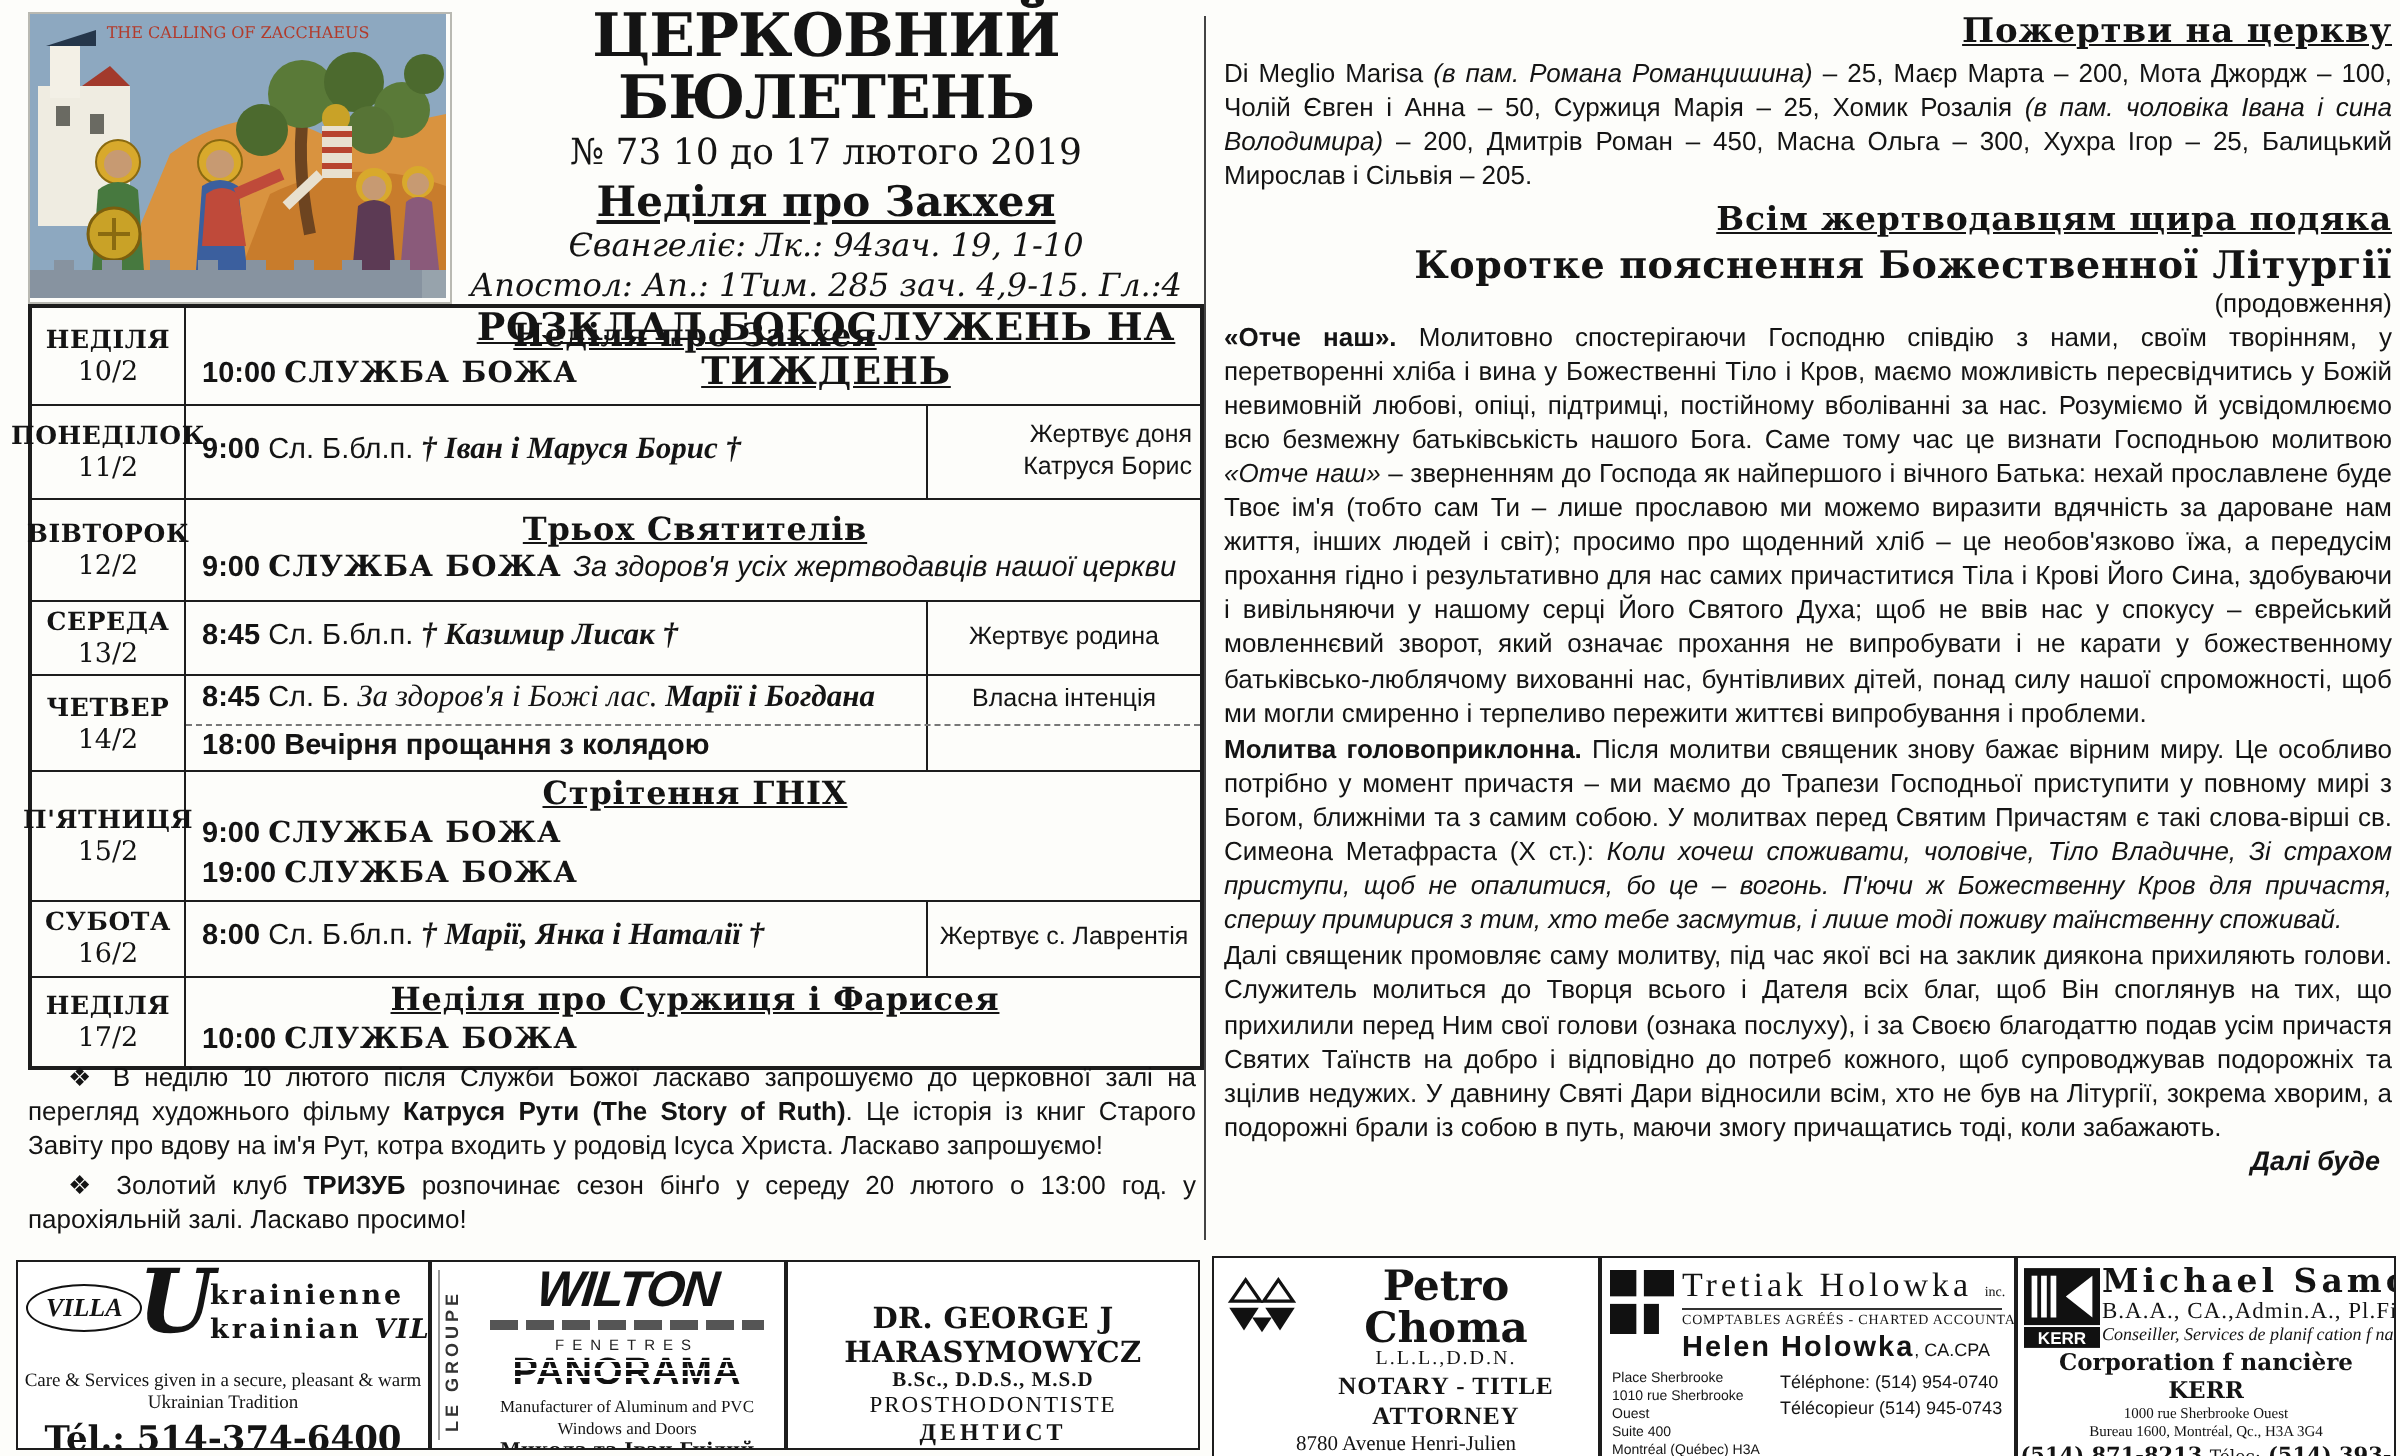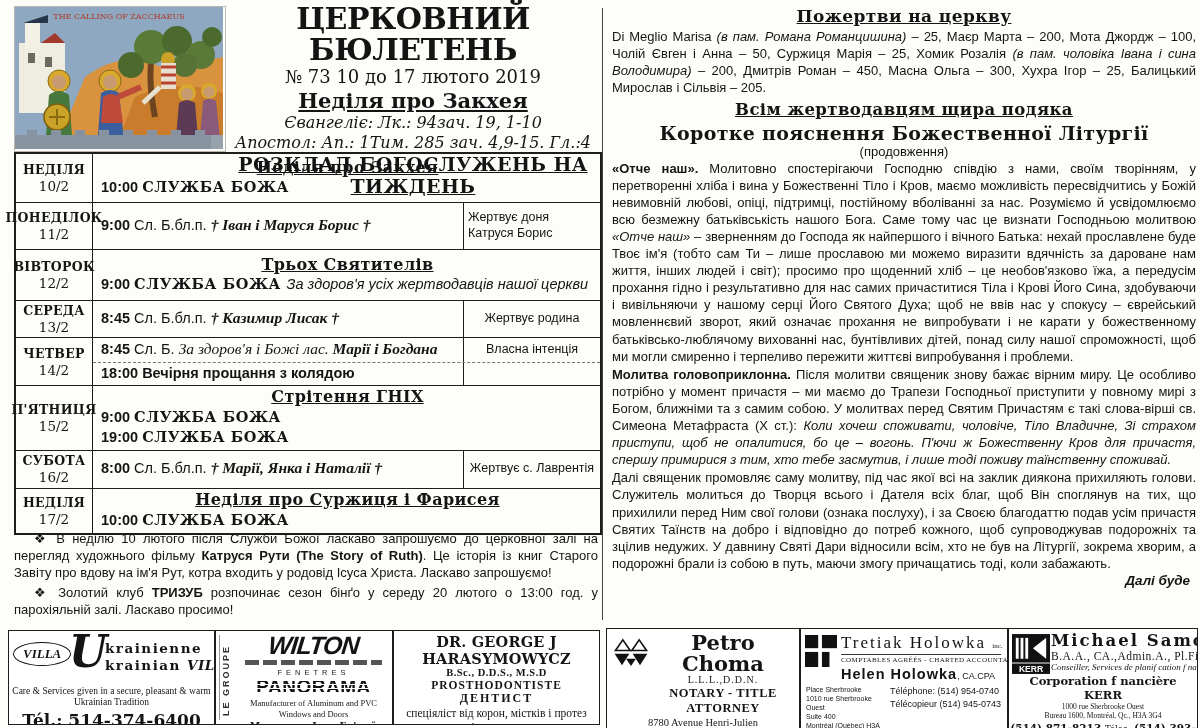--- a/index.html
+++ b/index.html
@@ -23,41 +23,41 @@
   
   #schedule{position:absolute;left:14px;top:152px;width:584px;border:2px solid #1d1d1d;}
   .srow{display:flex;border-top:1.5px solid #1d1d1d;}
   .srow:first-child{border-top:none;}
   .day-cell{width:76px;flex:0 0 76px;border-right:1.5px solid #1d1d1d;display:flex;flex-direction:column;
             align-items:center;justify-content:center;text-align:center;padding:2px 0;}
   .day-name{font-family:"DejaVu Serif",serif;font-weight:700;font-size:12.5px;letter-spacing:.3px;}
   .day-date{font-family:"DejaVu Serif",serif;font-size:13.5px;margin-top:1px;}
   .content-cell{flex:1;display:flex;flex-direction:column;justify-content:center;padding:1px 6px 2px 8px;}
   .note-cell{width:128px;flex:0 0 128px;border-left:1.5px solid #1d1d1d;display:flex;align-items:center;
-             justify-content:center;text-align:left;font-size:12.5px;line-height:1.25;padding:2px 4px;}
+             justify-content:center;text-align:right;font-size:12.5px;line-height:1.25;padding:2px 4px;}
   .feast{text-align:center;font-family:"DejaVu Serif",serif;font-weight:700;font-size:16px;
          text-decoration:underline;letter-spacing:.4px;line-height:1.2;}
   .line{font-size:14.5px;line-height:1.35;}
   .line .seg-f{font-size:14.5px;}
   .rp{flex:1;display:flex;flex-direction:column;}
   .subrow{display:flex;flex:1;}
   .subrow + .subrow{border-top:1.5px dashed #777;}
 
   
   #announcements{position:absolute;left:14px;top:528px;width:584px;}
   .ann-title{text-align:center;font-family:"DejaVu Serif",serif;font-weight:700;font-size:16.5px;
              text-decoration:underline;letter-spacing:.5px;}
   .ann-item{font-size:13px;line-height:1.3;text-align:justify;text-indent:20px;margin-top:3px;}
 
   
   #divider{position:absolute;left:602px;top:8px;height:612px;border-left:1.5px solid #444;}
 
   
   #right-page{position:absolute;left:612px;top:6px;width:584px;}
-  .r-center{text-align:center;}
+  .r-center{text-align:right;}
   .don-title{font-size:17px;text-decoration:underline;letter-spacing:.4px;}
   .don-text{font-size:13px;line-height:1.32;text-align:justify;margin-top:2px;}
   .thanks{font-size:16.5px;text-decoration:underline;letter-spacing:.4px;margin-top:3px;}
   .lit-title{font-size:19px;letter-spacing:.3px;margin-top:3px;}
   .lit-sub{font-size:13px;margin-top:0px;}
   .r-par{font-size:13px;line-height:1.315;text-align:justify;margin-top:1px;}
   .continued{font-size:13.5px;font-weight:700;font-style:italic;text-align:right;padding-right:6px;margin-top:1px;}
 
   
   .ad{box-sizing:border-box;background:#fff;border:1.6px solid #1d1d1d;overflow:hidden;position:relative;}
@@ -86,24 +86,24 @@
                 font-family:"Liberation Sans",sans-serif;transform:skewX(-6deg);}
   .wilton-sub{height:5px;margin:2px 8px 3px 8px;background:repeating-linear-gradient(90deg,#555 0 14px,transparent 14px 18px);}
   .wilton-fen{font-size:7.5px;letter-spacing:4px;color:#222;}
   .wilton-pan{font-weight:900;font-size:19px;letter-spacing:.5px;line-height:1.05;
               background:repeating-linear-gradient(180deg,#111 0 3px,#fff 3px 4px);
               -webkit-background-clip:text;background-clip:text;color:transparent;}
   .wilton-txt{font-family:"Liberation Serif",serif;font-size:8.5px;line-height:1.25;margin-top:1px;}
   .wilton-names{font-family:"DejaVu Serif",serif;font-weight:700;font-size:9.5px;margin-top:1px;}
 
   
-  #ad-dentist{flex:1;text-align:center;padding-top:2px;}
+  #ad-dentist{flex:1;text-align:center;padding-top:20px;}
   .dent-name{font-family:"DejaVu Serif",serif;font-weight:700;font-size:14.5px;letter-spacing:.2px;}
   .dent-deg{font-family:"Liberation Serif",serif;font-weight:700;font-size:10.5px;letter-spacing:.5px;}
-  .dent-t1{font-family:"Liberation Serif",serif;font-weight:700;font-size:11.5px;letter-spacing:1px;margin-top:1px;}
+  .dent-t1{font-family:"Liberation Serif",serif;font-weight:400;font-size:11.5px;letter-spacing:1px;margin-top:1px;}
   .dent-t2{font-family:"Liberation Serif",serif;font-weight:700;font-size:12px;letter-spacing:2px;}
   .dent-line{font-family:"Liberation Serif",serif;font-size:11.5px;line-height:1.3;}
 
   
   #ad-choma{width:194px;text-align:center;padding-top:3px;}
   .choma-logo{position:absolute;left:6px;top:8px;}
   .choma-name{font-family:"DejaVu Serif",serif;font-weight:700;font-size:21px;line-height:1;margin-left:40px;}
   .choma-deg{font-family:"Liberation Serif",serif;font-size:10px;letter-spacing:1px;margin-left:40px;}
   .choma-title{font-family:"Liberation Serif",serif;font-weight:700;font-size:12.5px;letter-spacing:.5px;margin-left:40px;margin-top:1px;}
   .choma-line{font-family:"Liberation Serif",serif;font-size:10.5px;line-height:1.3;}

